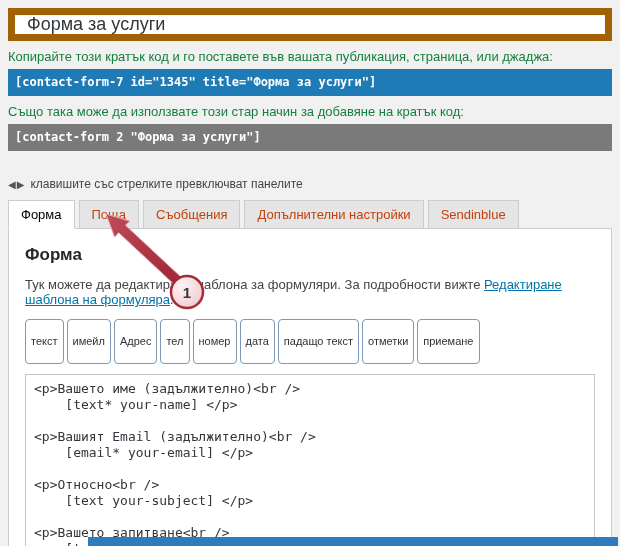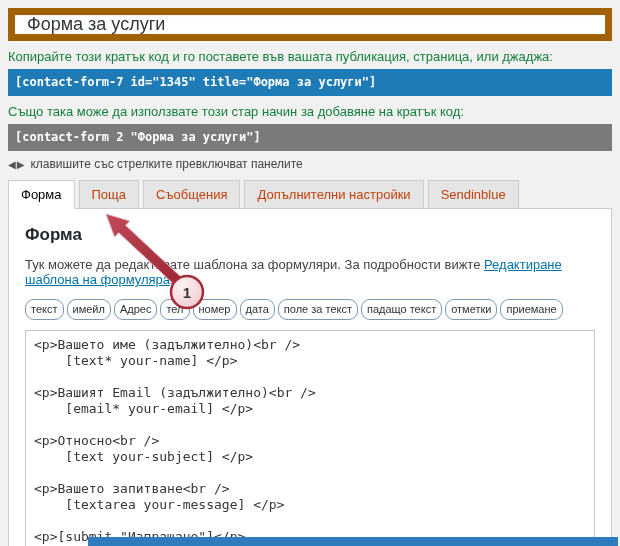--- a/index.html
+++ b/index.html
@@ -24,21 +24,21 @@
 
   .code-box {
     height: 27px; line-height: 27px; padding: 0 7px;
     font-family: "DejaVu Sans Mono", "Liberation Mono", monospace;
     font-size: 12px; font-weight: bold; color: #fff;
     white-space: nowrap; overflow: hidden; cursor: text;
   }
   .code-box.blue { background: #1e7bb5; }
   .code-box.gray { background: #7a7a7a; }
 
-  .keys-hint { font-size: 12px; color: #444; margin: 6px 0 8px; line-height: 14px; }
+  .keys-hint { font-size: 12px; color: #444; margin: 26px 0 8px; line-height: 14px; }
   .keys-hint .arrows { font-size: 10px; letter-spacing: 1px; margin-right: 5px; color: #555; }
 
   .tabs {
     display: flex; align-items: flex-end;
     border-bottom: 1px solid #ccc; padding-left: 0;
   }
   .tab {
     display: inline-block; font-size: 13px; padding: 6px 12px;
     border: 1px solid #ccc; background: #e5e5e5; color: #c2410c;
     margin-right: 4px; margin-bottom: -1px; text-decoration: none;
@@ -52,22 +52,22 @@
     padding: 16px; min-height: 340px; position: relative;
   }
   .panel h2 { font-size: 17px; font-weight: 600; color: #23282d; margin: 0 0 12px; line-height: 20px; }
   .desc { font-size: 13px; color: #444; margin: 0 0 12px; line-height: 15px; }
   .desc a { color: #0073aa; text-decoration: underline; cursor: pointer; }
 
   .tag-buttons { display: flex; flex-wrap: nowrap; gap: 3px; margin-bottom: 10px; overflow: hidden; }
   .tag-btn {
     flex-shrink: 0;
     font-family: "Liberation Sans", sans-serif; font-size: 11px;
-    padding: 3px 5px; background: #fff;
-    border: 1px solid #7e99b3; border-radius: 9px;
+    padding: 15px 5px; background: #fff;
+    border: 1px solid #7e99b3; border-radius: 4px;
     color: #2c3338; white-space: nowrap; cursor: pointer; line-height: 13px;
   }
 
   .template {
     display: block; width: 100%; height: 222px;
     font-family: "DejaVu Sans Mono", "Liberation Mono", monospace;
     font-size: 13px; line-height: 16px; color: #32373c;
     border: 1px solid #c5c5c5; background: #fff;
     padding: 6px 8px; resize: vertical; overflow: hidden; white-space: pre;
   }
@@ -121,21 +121,20 @@
       <a>Редактиране шаблона на формуляра</a><span>.</span>
     </p>
 
     <div class="tag-buttons">
       <button class="tag-btn">текст</button>
       <button class="tag-btn">имейл</button>
       <button class="tag-btn">Адрес</button>
       <button class="tag-btn">тел</button>
       <button class="tag-btn">номер</button>
       <button class="tag-btn">дата</button>
-      <button class="tag-btn">поле за текст</button>
       <button class="tag-btn">падащо текст</button>
       <button class="tag-btn">отметки</button>
       <button class="tag-btn">приемане</button>
     </div>
 
     <textarea class="template" spellcheck="false" style="">&lt;p&gt;Вашето име (задължително)&lt;br /&gt;
     [text* your-name] &lt;/p&gt;
 
 &lt;p&gt;Вашият Email (задължително)&lt;br /&gt;
     [email* your-email] &lt;/p&gt;

